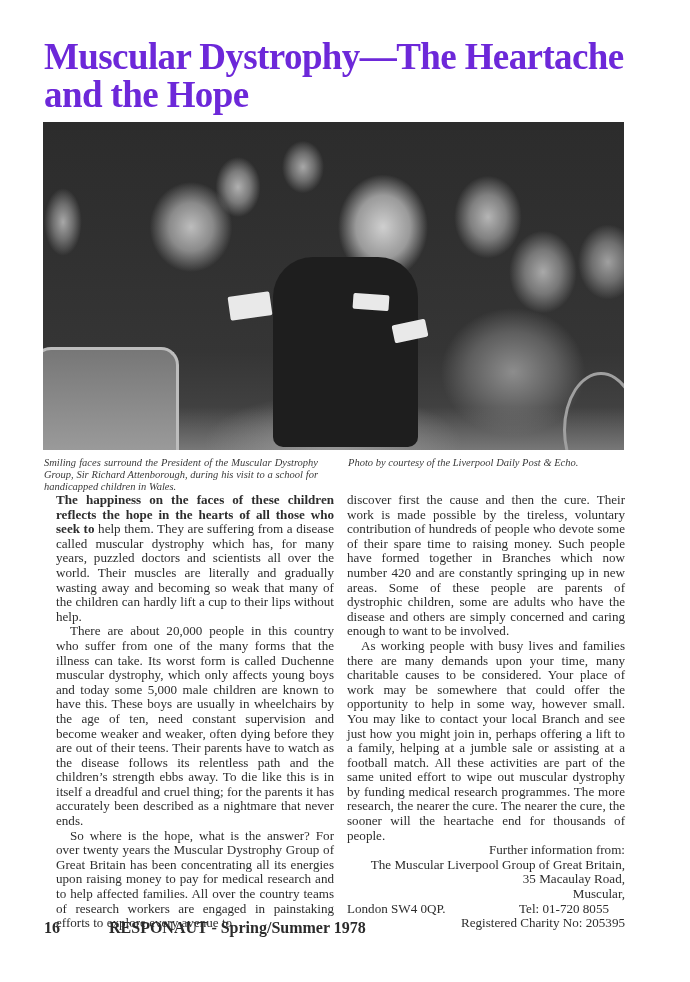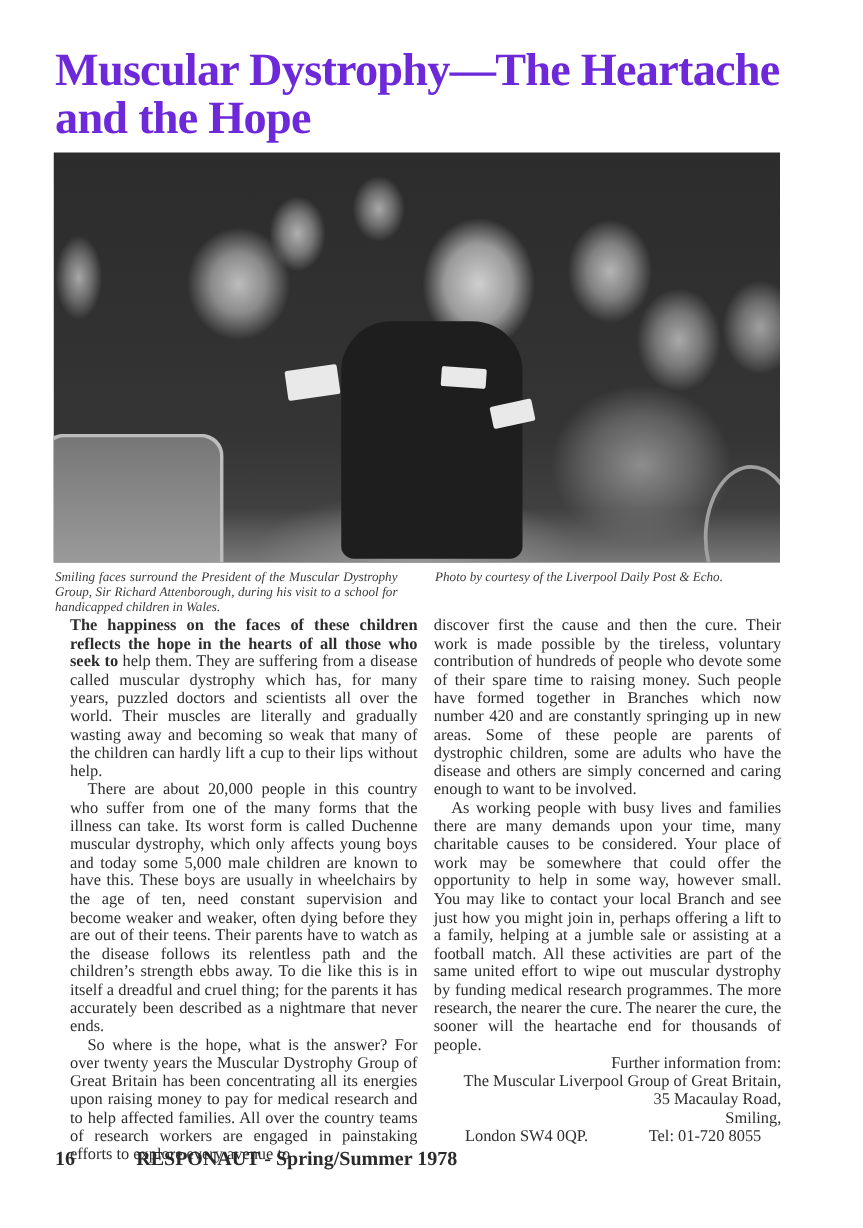--- a/index.html
+++ b/index.html
@@ -109,21 +109,20 @@
     .col-right { left: 347px; width: 278px; }
     .lead { font-weight: bold; }
     .address {
       text-align: right;
     }
     .address .line { display: block; }
     .address .tel-row {
       display: flex;
       justify-content: space-between;
       padding-right: 16px;
-      margin-left: 25px;
     }
     .footer {
       position: absolute;
       top: 919px;
       left: 44px;
       font-family: "Liberation Serif", serif;
       font-weight: bold;
       font-size: 16px;
       color: #2b2b2b;
       display: flex;
@@ -155,24 +154,25 @@
   <p class="indent">So where is the hope, what is the answer? For over twenty years the Muscular Dystrophy Group of Great Britain has been concentrating all its energies upon raising money to pay for medical research and to help affected families. All over the country teams of research workers are engaged in painstaking efforts to explore every avenue to</p>
 </div>
 
 <div class="col col-right">
   <p>discover first the cause and then the cure. Their work is made possible by the tireless, voluntary contribution of hundreds of people who devote some of their spare time to raising money. Such people have formed together in Branches which now number 420 and are constantly springing up in new areas. Some of these people are parents of dystrophic children, some are adults who have the disease and others are simply concerned and caring enough to want to be involved.</p>
   <p class="indent">As working people with busy lives and families there are many demands upon your time, many charitable causes to be considered. Your place of work may be somewhere that could offer the opportunity to help in some way, however small. You may like to contact your local Branch and see just how you might join in, perhaps offering a lift to a family, helping at a jumble sale or assisting at a football match. All these activities are part of the same united effort to wipe out muscular dystrophy by funding medical research programmes. The more research, the nearer the cure. The nearer the cure, the sooner will the heartache end for thousands of people.</p>
   <p class="indent address">Further information from:</p>
   <div class="address">
     <span class="line">The Muscular Liverpool Group of Great Britain,</span>
     <span class="line">35 Macaulay Road,</span>
-    <span class="line">Smiling,</span>
+    <span class="line">Muscular,</span>
     <span class="line tel-row">
       <span>London SW4 0QP.</span>
       <span>Tel: 01-720 8055</span>
     </span>
+    <span class="line">Registered Charity No: 205395</span>
   </div>
 </div>
 
 <div class="footer">
   <span class="page-num">16</span>
   <span>RESPONAUT - Spring/Summer 1978</span>
 </div>
 
 </body></html>

